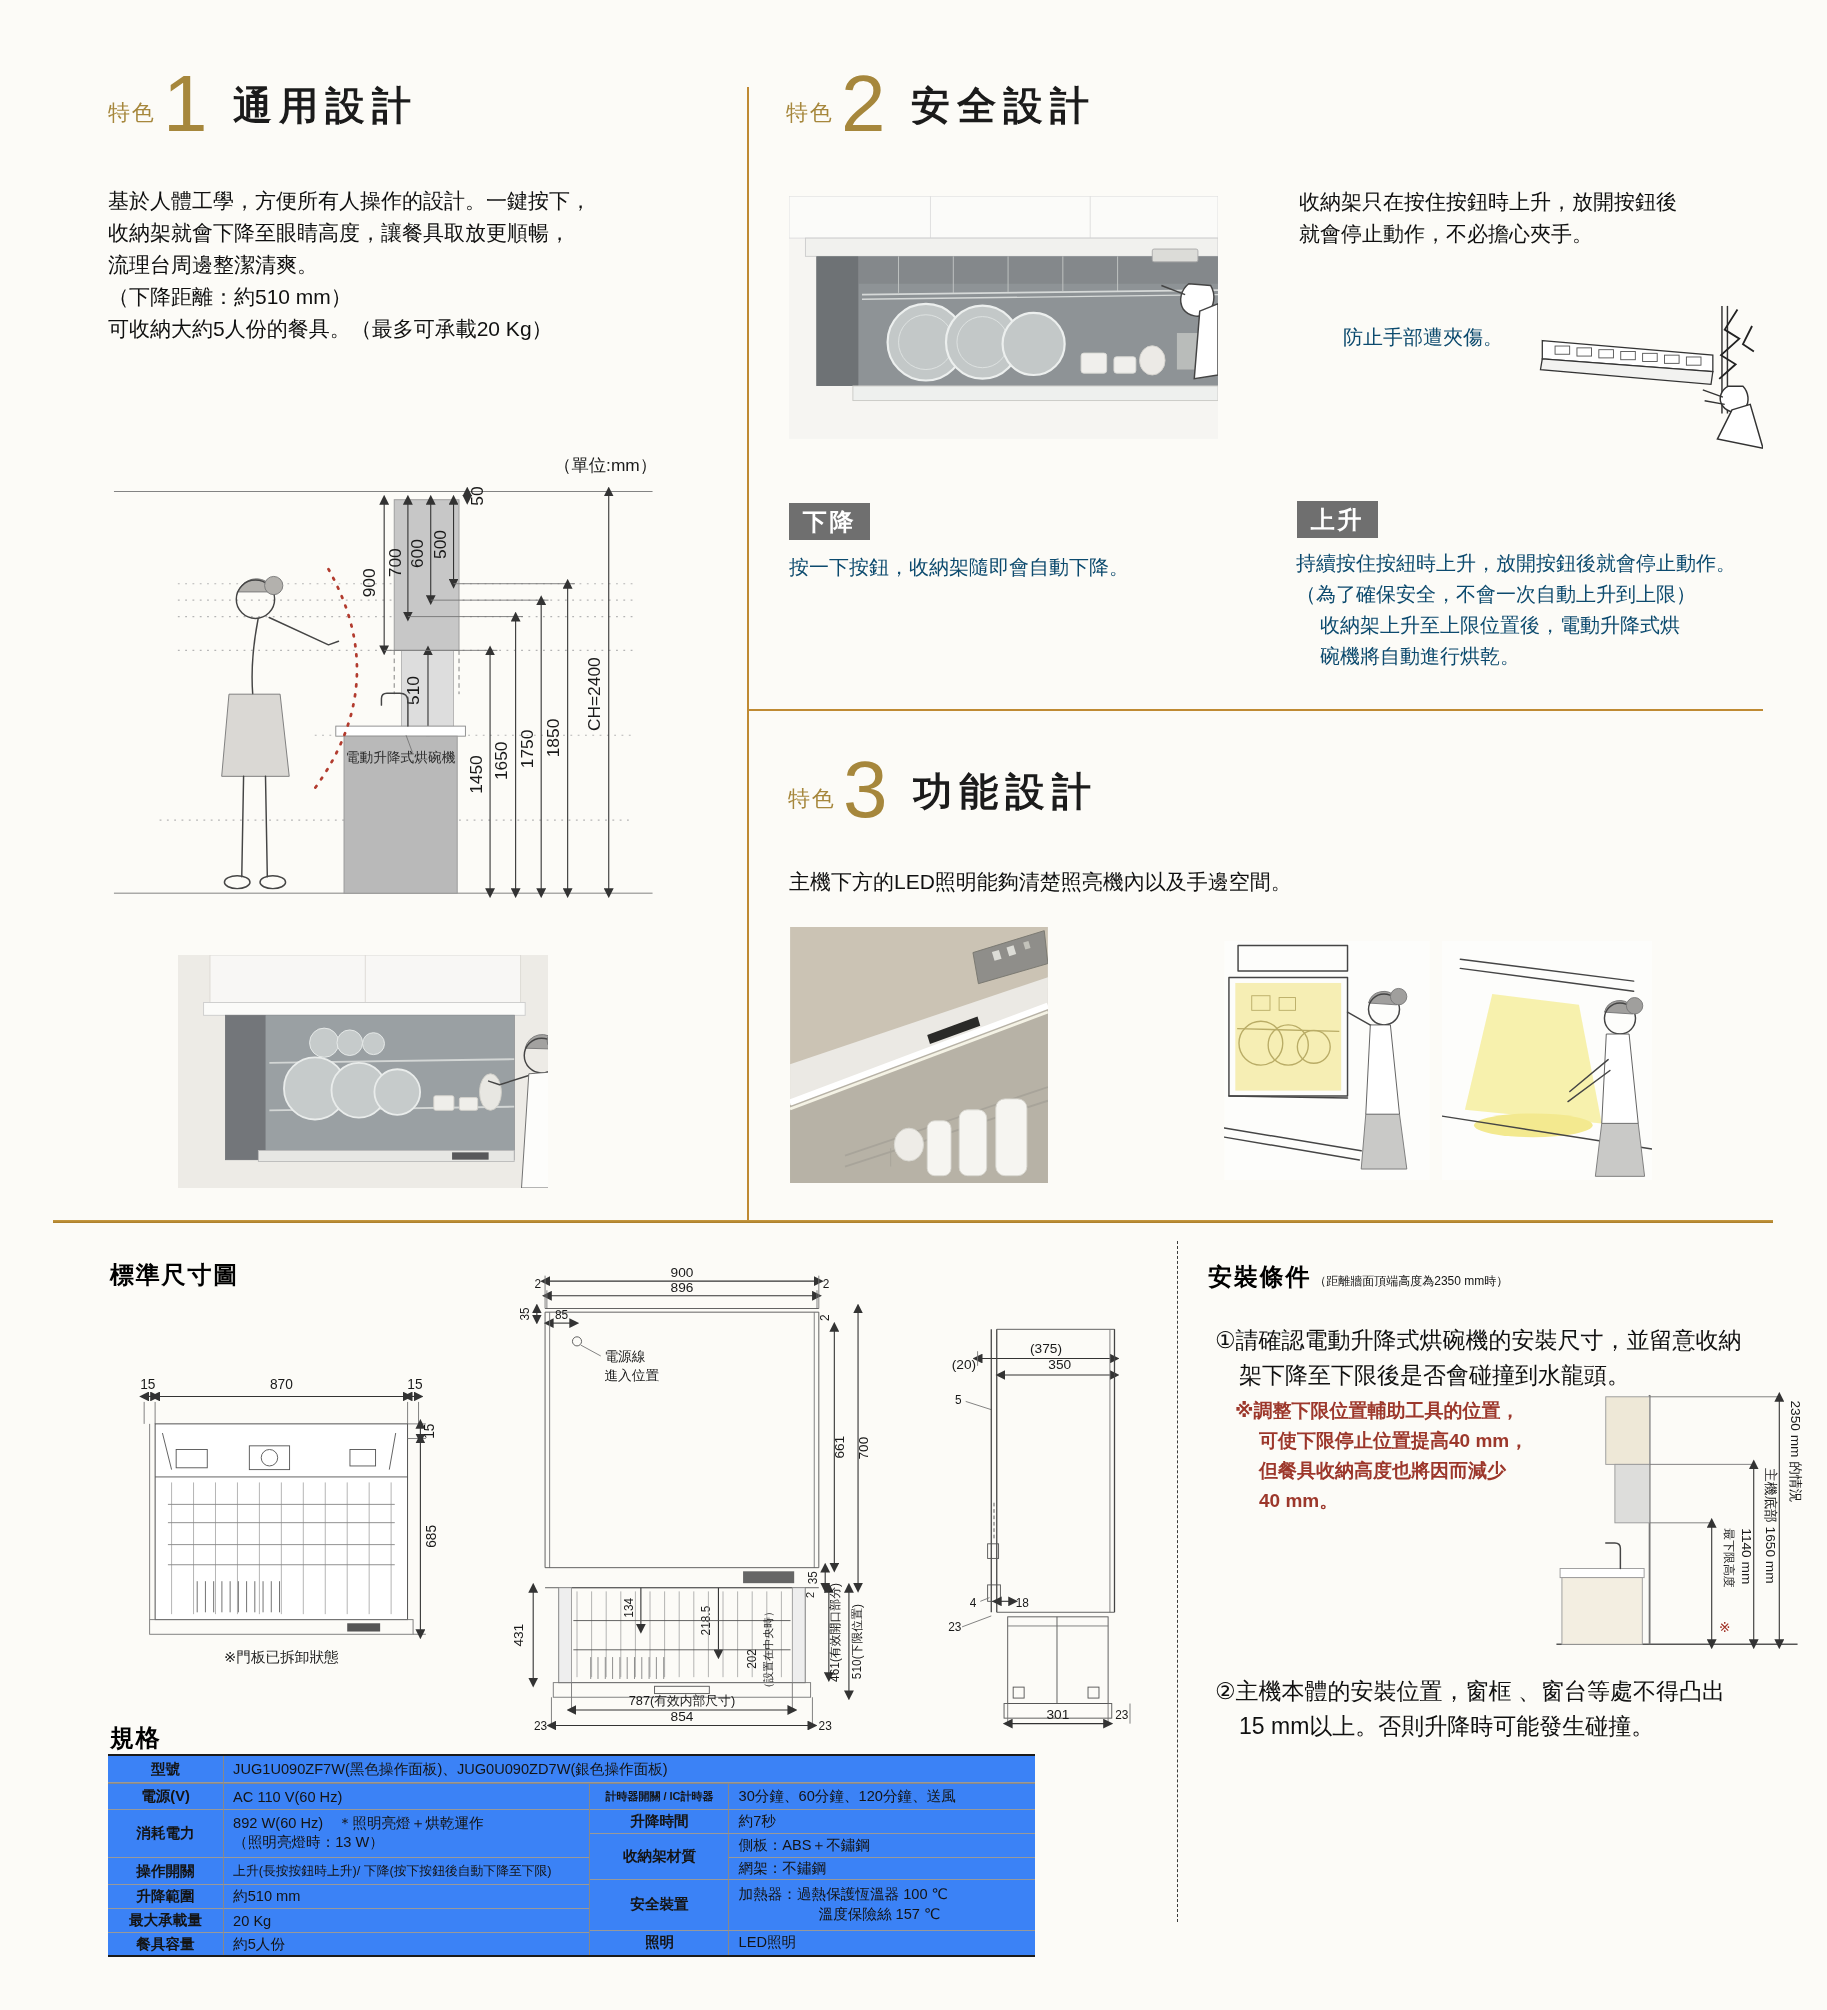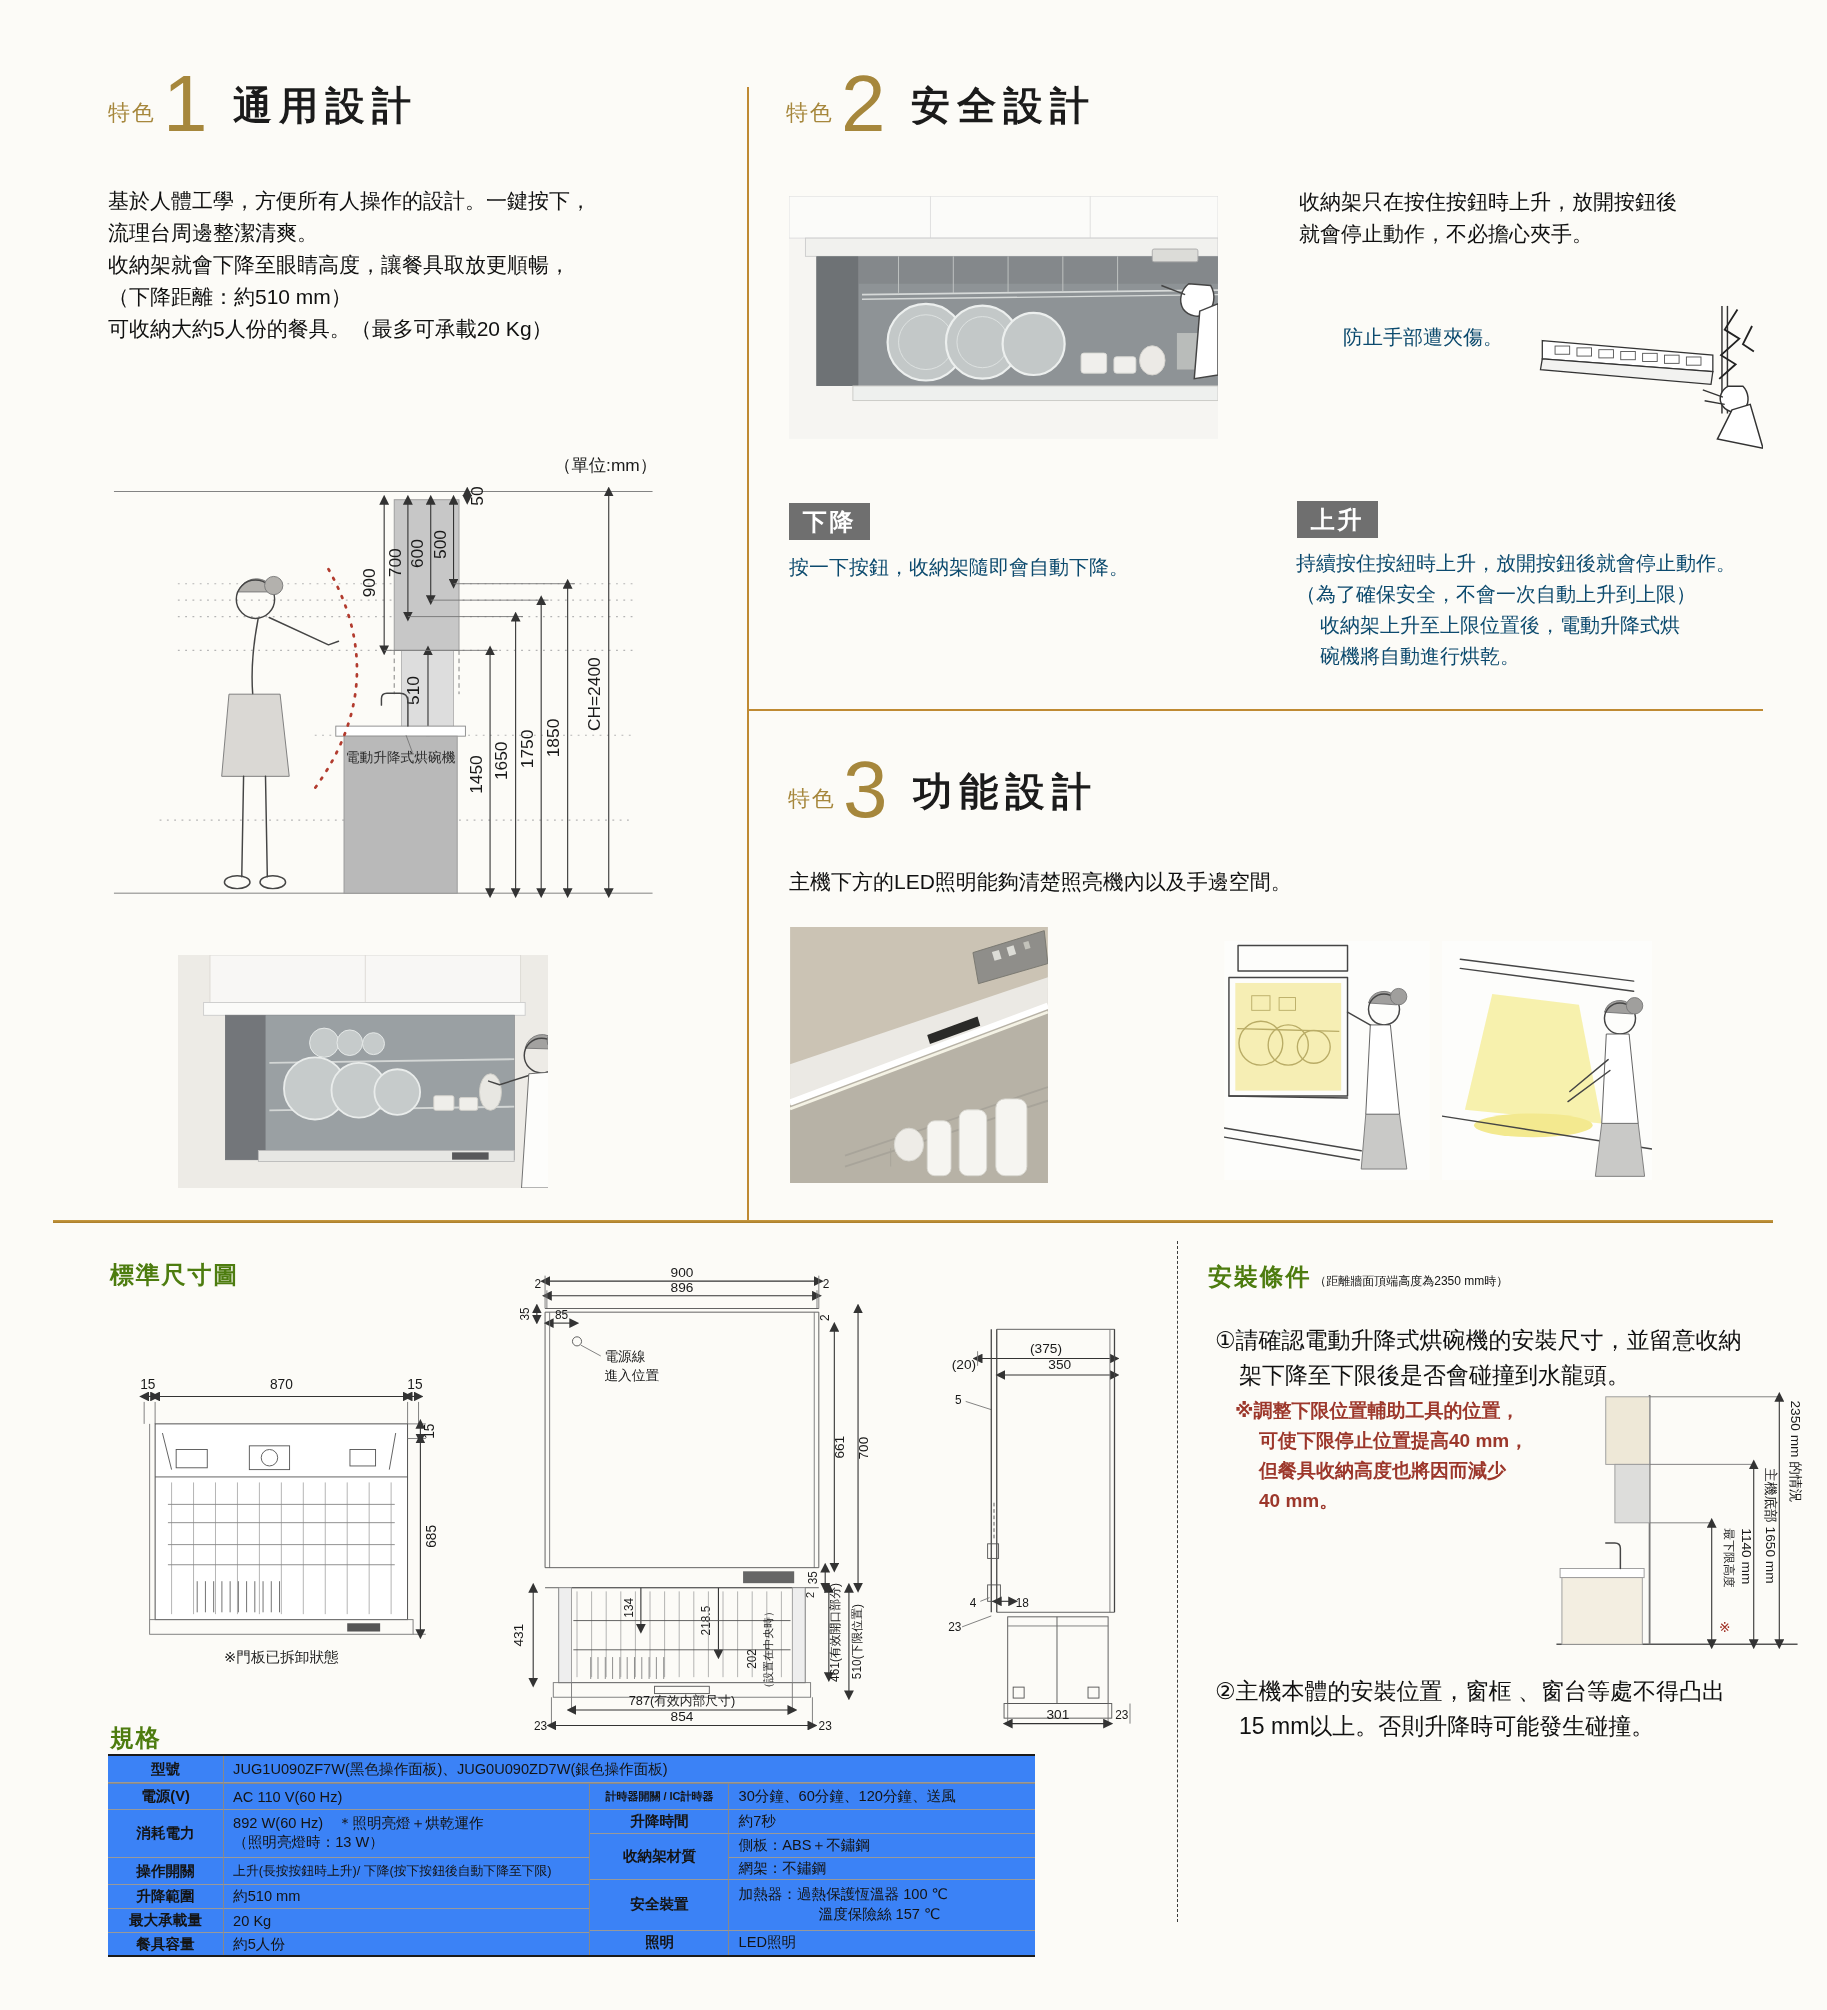--- a/index.html
+++ b/index.html
@@ -9,21 +9,21 @@
   
   .feat-head{display:flex;align-items:flex-end}
   .feat-label{font-size:22px;color:#a6873c;font-weight:400;padding-bottom:9.1px;letter-spacing:1.8px}
   .feat-num{font-size:80px;line-height:.82;color:#a6873c;font-weight:500;margin-left:7.3px}
   .feat-title{font-size:39px;font-weight:700;letter-spacing:7.3px;margin-left:25.6px;padding-bottom:3.7px;color:#1b1b1b}
   
   .body-text{font-size:21px;line-height:32px;color:#101010}
   .small-text{font-size:20px;line-height:31px;color:#0c4a6e}
   .badge{display:inline-block;background:#6f6f6f;color:#fff;font-size:24px;font-weight:700;
          padding:2.7px 13.7px;letter-spacing:2.7px}
-  .sec-title{font-size:24px;font-weight:700;color:#4d7c0f;letter-spacing:1.8px}
+  .sec-title{font-size:24px;font-weight:700;color:#000000;letter-spacing:1.8px}
   .sub{font-size:12px;font-weight:400;letter-spacing:0}
   .inst-text{font-size:23px;line-height:35px;color:#101010}
   .red-note{font-size:19px;line-height:30px;color:#9c372b;font-weight:700}
   .ind{padding-left:24px}
   
   .gold-v{width:1.8px;background:#bf8a33}
   .gold-h{height:1.8px;background:#bf8a33}
   .gold-rule{height:2.7px;background:linear-gradient(#c89a42,#a97d28)}
   .dashed-v{width:0;border-left:1.8px dashed #3b3b3b}
   
@@ -61,22 +61,22 @@
   <div class="abs gold-rule" style="left:53px;top:1220px;width:1720px"></div>
   <div class="abs dashed-v" style="left:1177px;top:1241px;height:681px"></div>
 
   <div class="abs feat-head" style="left:108px;top:71px">
     <span class="feat-label">特色</span>
     <span class="feat-num">1</span>
     <span class="feat-title">通用設計</span>
   </div>
   <div class="abs body-text" style="left:108px;top:185px">
     <div>基於人體工學，方便所有人操作的設計。一鍵按下，</div>
+    <div>收納架就會下降至眼睛高度，讓餐具取放更順暢，</div>
     <div>流理台周邊整潔清爽。</div>
-    <div>收納架就會下降至眼睛高度，讓餐具取放更順暢，</div>
     <div>（下降距離：約510 mm）</div>
     <div>可收納大約5人份的餐具。（最多可承載20 Kg）</div>
   </div>
 
   <svg class="abs" style="left:50px;top:455px" width="630" height="461" viewBox="0 0 690 505">
     <defs>
         <marker id="a1" markerWidth="9" markerHeight="9" refX="4.5" refY="4.5" orient="auto-start-reverse">
           <path d="M0,0 L9,4.5 L0,9 z" fill="#333"></path>
         </marker>
       </defs>

